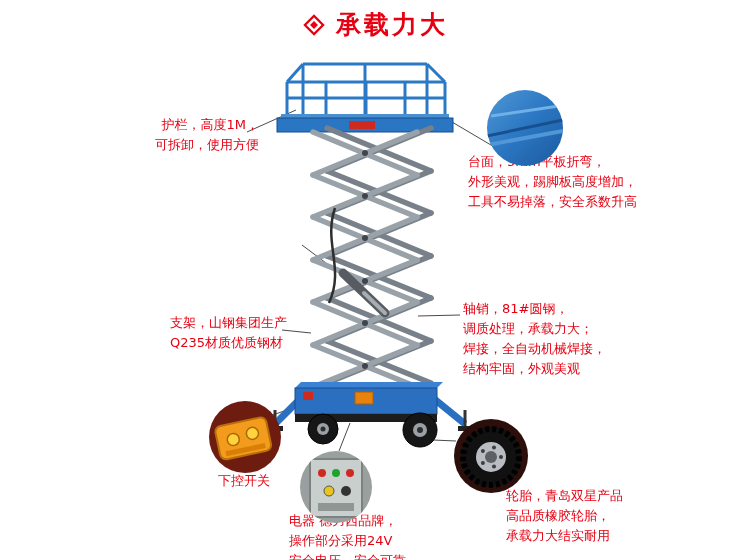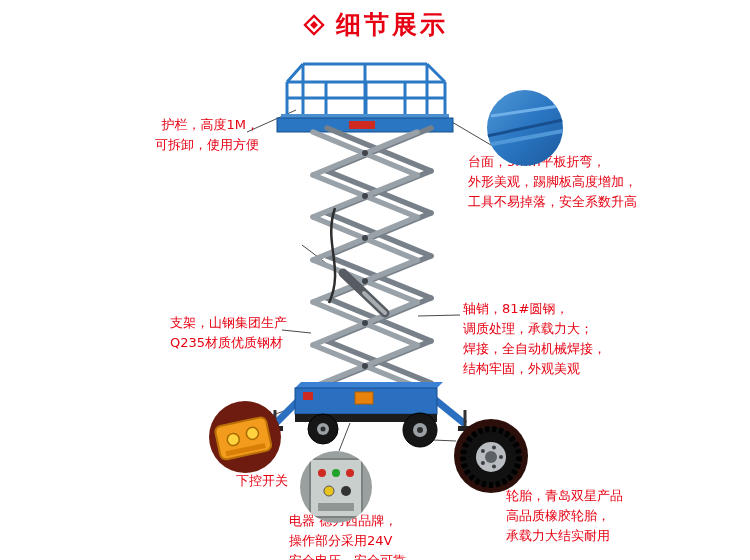--- a/index.html
+++ b/index.html
@@ -16,21 +16,21 @@
 
   .lift { position:absolute; left:265px; top:58px; width:215px; height:392px; }
 
   .callout { position:absolute; color:#e60012; font-size:13px; line-height:20px;
              white-space:pre-line; }
   .co-guardrail { left:155px; top:115px;text-align:right; }
   .co-platform  { left:468px; top:152px; }
   .co-hose      { left:170px; top:223px; }
   .co-frame     { left:170px; top:313px; }
   .co-axle      { left:463px; top:299px; }
-  .co-switch    { left:236px; top:471px; }
+  .co-switch    { left:218px; top:471px; }
   .co-electrical{ left:289px; top:511px; }
   .co-tire      { left:472px; top:486px;margin-left:34px; }
 
   .bubble { position:absolute; }
   .circle-platform { left:487px; top:90px;  }
   .circle-remote   { left:209px; top:401px; }
   .circle-panel    { left:300px; top:451px; }
   .circle-tire     { left:454px; top:419px; }
 </style>
 </head>
@@ -38,21 +38,21 @@
 
 <div class="page">
 
   <header class="hdr">
     <span class="hdr-icon">
       <svg viewBox="0 0 26 26" width="24" height="24">
         <rect x="6" y="6" width="14" height="14" transform="rotate(45 13 13)" fill="none" stroke="#e60012" stroke-width="2.4"></rect>
         <rect x="10" y="10" width="6" height="6" transform="rotate(45 13 13)" fill="#e60012"></rect>
       </svg>
     </span>
-    <span class="hdr-title">细节展示</span>
+    <span class="hdr-title">承载力大</span>
   </header>
 
   <svg class="leaders" width="750" height="560">
     <g stroke="#4a4a4a" stroke-width="1">
       <line x1="247" y1="132" x2="296" y2="110"></line>
       <line x1="452" y1="122" x2="496" y2="148"></line>
       <line x1="302" y1="245" x2="326" y2="263"></line>
       <line x1="282" y1="330" x2="311" y2="333"></line>
       <line x1="460" y1="315" x2="418" y2="316"></line>
       <line x1="270" y1="416" x2="309" y2="402"></line>

